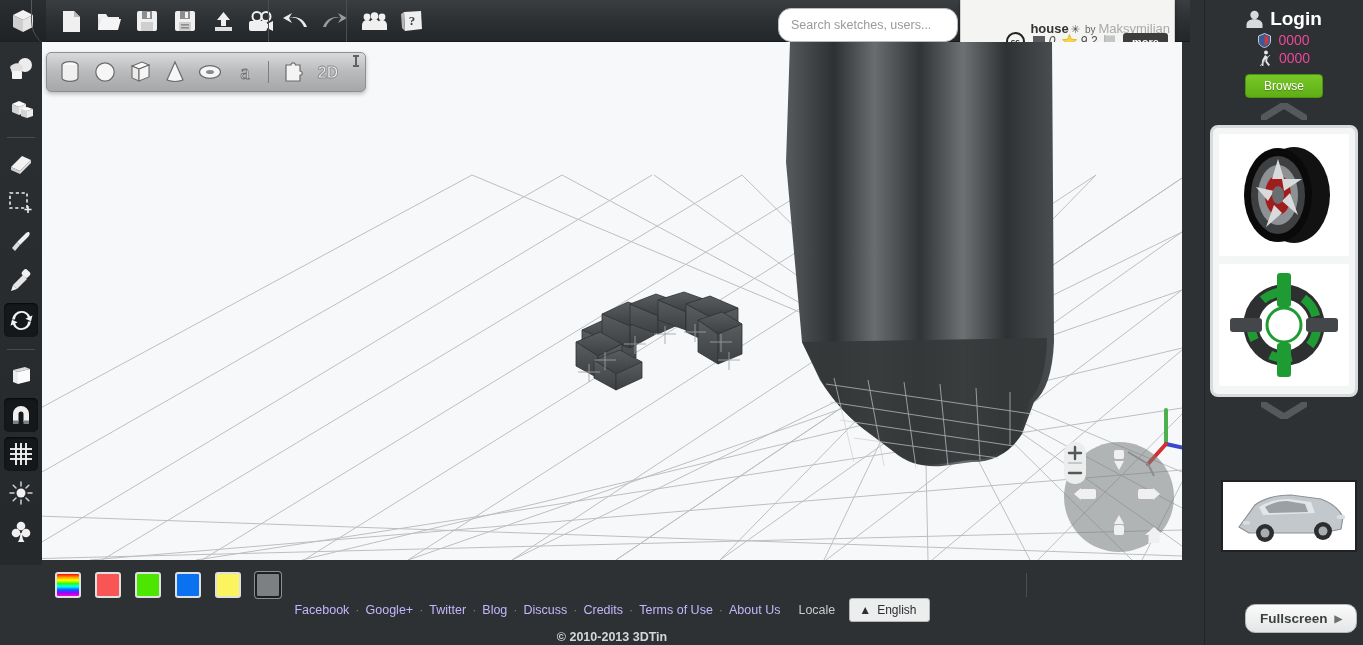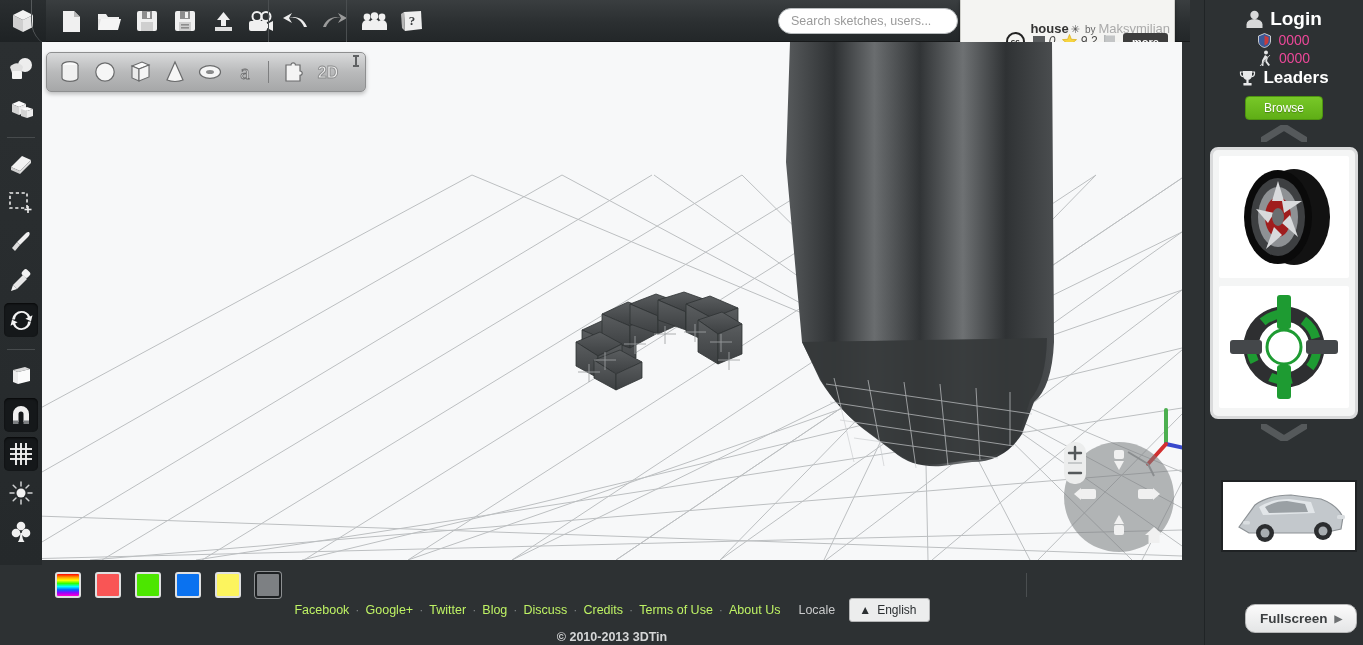--- a/index.html
+++ b/index.html
@@ -32,21 +32,21 @@
   #group-history { left: 268px; padding-left: 12px; border-left: 1px solid #4a4e50; }
   #group-social { left: 346px; padding-left: 12px; border-left: 1px solid #4a4e50; }
   .tool-btn {
     width: 30px; height: 30px; display: flex; align-items: center; justify-content: center;
     cursor: pointer; border-radius: 3px;
   }
   .tool-btn svg { display: block; }
 
   
   #search-box {
-    position: absolute; right: 232px; top: 8px; width: 180px; height: 26px;
+    position: absolute; right: 232px; top: 8px; width: 180px; height: 34px;
     background: #fff; border-radius: 13px; border: 1px solid #b8bcbe;
     display: flex; align-items: center; padding: 0 6px 0 12px;
   }
   #search-input {
     flex: 1; border: 0; outline: 0; font-size: 12.5px; color: #888;
     font-family: "Liberation Sans", sans-serif; background: transparent;
   }
   #search-input::placeholder { color: #9a9a9a; }
 
   
@@ -134,21 +134,21 @@
   #sw-rainbow {
     background: linear-gradient(180deg,#ff0000,#ff9900,#ffff00,#33ff00,#00ffff,#0066ff,#9900ff,#ff00cc);
   }
 
   
   #footer {
     position: absolute; left: 42px; top: 598px; width: 1140px;
     text-align: center; color: #c9cacb;
   }
   #footer-links { font-size: 12.5px; display: inline-flex; align-items: center; gap: 6px; }
-  #footer-links a { color: #bef264; text-decoration: none; cursor: pointer; text-align: center; }
+  #footer-links a { color: #c4b5fd; text-decoration: none; cursor: pointer; text-align: center; }
   .dot { color: #7e8284; }
   #locale-label { margin-left: 12px; font-size: 12.5px; }
   #locale-select {
     margin-left: 8px; background: #eceded; color: #2b2f31; border: 1px solid #b4b5b6;
     border-radius: 3px; font-size: 12px; padding: 4px 12px 4px 9px; cursor: pointer;
     display: inline-flex; align-items: center; gap: 6px;
   }
   #copyright { margin-top: 8px; font-size: 12.5px; font-weight: bold; color: #d5d6d7; }
   #footer-divider {
     position: absolute; left: 1026px; top: 573px; width: 1px; height: 24px; background: #4a4e50;
@@ -700,29 +700,20 @@
         <span class="counter-val">0000</span>
       </div>
       <div class="side-row">
         <svg width="14" height="16" viewBox="0 0 14 16">
           <circle cx="8" cy="2.4" r="2" fill="#e4e5e6"></circle>
           <path d="M7 5l3 2-1 4 3 4-1.6 1-3-4 .3-3-2 2-.3 5-1.8-.2.5-5.6z" fill="#e4e5e6"></path>
           <line x1="2" y1="16" x2="12" y2="5" stroke="#bfc1c2" stroke-width="1"></line>
         </svg>
         <span class="counter-val">0000</span>
       </div>
-      <div class="side-row">
-        <svg width="17" height="17" viewBox="0 0 17 17">
-          <path d="M4 1h9v4.5a4.5 4.5 0 01-9 0z" fill="#e9eaeb"></path>
-          <path d="M4 2H1.5v1.8A3 3 0 004.5 6.6M13 2h2.5v1.8a3 3 0 01-3 2.8" fill="none" stroke="#e9eaeb" stroke-width="1.2"></path>
-          <rect x="7.4" y="9.5" width="2.2" height="3.6" fill="#e9eaeb"></rect>
-          <rect x="4.4" y="13" width="8.2" height="2.6" rx="0.6" fill="#e9eaeb"></rect>
-        </svg>
-        <span id="leaders-text">Leaders</span>
-      </div>
       <div id="browse-btn">Browse</div>
     </div>
 
     <svg class="chev" width="46" height="17" viewBox="0 0 46 17">
       <polyline points="2,15 23,2 44,15" fill="none" stroke="#55595b" stroke-width="7" stroke-linecap="round" stroke-linejoin="round"></polyline>
     </svg>
 
     <div id="gallery">
       <div class="thumb">
         <svg width="124" height="112" viewBox="0 0 124 112">

